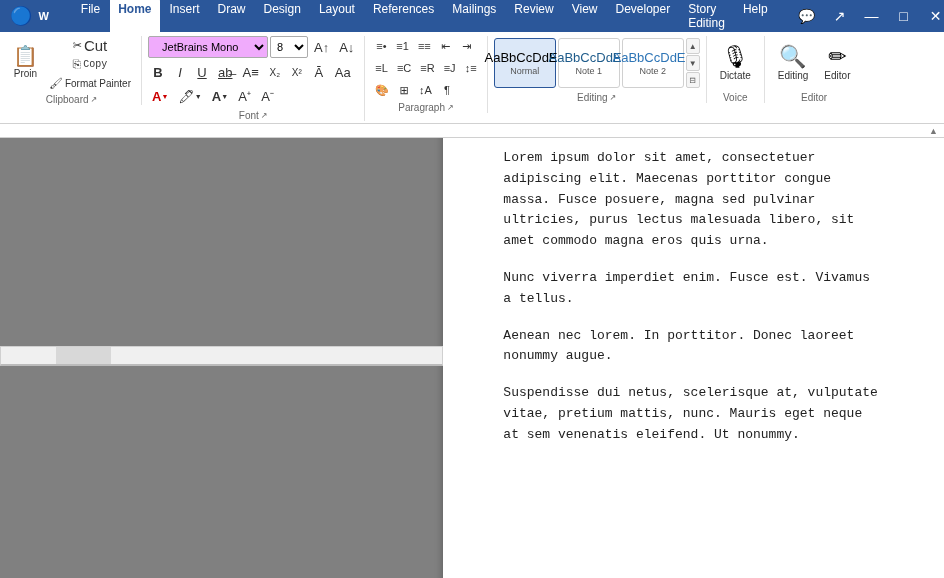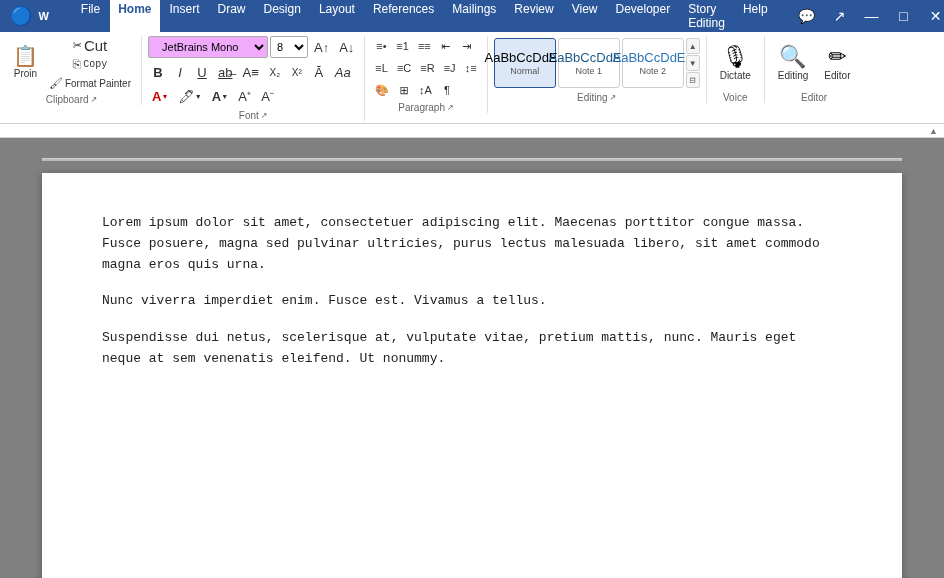--- a/index.html
+++ b/index.html
@@ -207,26 +207,25 @@
     .ribbon-icon-btn .label { font-size: 10px; color: #333; text-align: center; }
 
     
     .expand-icon { font-size: 8px; cursor: pointer; }
 
     
     .doc-area {
       background: #808080;
       flex: 1;
       display: flex;
-      flex-direction: column;
+      flex-direction: row;
       align-items: center;
       padding: 20px 0;
       overflow-y: auto;
       height: calc(578px - 32px - 98px - 22px);
-      gap: 8px;
     }
     .doc-page {
       background: white;
       width: 860px;
       min-height: 500px;
       box-shadow: 0 2px 8px rgba(0,0,0,0.3);
       padding: 40px 60px;
       font-family: 'Courier New', Courier, monospace;
       font-size: 13px;
       line-height: 1.6;
@@ -333,21 +332,21 @@
 
           <div class="font-row">
             <div class="ribbon-btn-sm" style="font-weight:bold;font-size:13px;">B</div>
             <div class="ribbon-btn-sm" style="font-style:italic;font-size:13px;">I</div>
             <div class="ribbon-btn-sm" style="text-decoration:underline;font-size:13px;">U</div>
             <div class="ribbon-btn-sm" style="font-size:13px;text-decoration:underline;">ab̶</div>
             <div class="ribbon-btn-sm" style="font-size:13px;">A≡</div>
             <div class="ribbon-btn-sm" style="font-size:10px;">X₂</div>
             <div class="ribbon-btn-sm" style="font-size:10px;">X²</div>
             <div class="ribbon-btn-sm" style="font-size:13px;">Ā</div>
-            <div class="ribbon-btn-sm" style="font-size:13px;font-style:italic;">Aa</div>
+            <div class="ribbon-btn-sm" style="font-size:13px;">Aa</div>
           </div>
 
           <div class="font-row">
             <div class="ribbon-btn-sm" style="font-size:13px;color:#cc0000;font-weight:bold;">A<span style="font-size:7px;">▼</span></div>
             <div class="ribbon-btn-sm" style="font-size:13px;">🖊<span style="font-size:7px;">▼</span></div>
             <div class="ribbon-btn-sm" style="font-size:13px;font-weight:bold;">A<span style="font-size:7px;">▼</span></div>
             <div class="ribbon-btn-sm" style="font-size:13px;">A⁺</div>
             <div class="ribbon-btn-sm" style="font-size:13px;">A⁻</div>
           </div>
         </div>
@@ -466,17 +465,18 @@
           <rect x="0" y="0" width="55" height="20" fill="#d8d8d8"></rect>
           <rect x="725" y="0" width="55" height="20" fill="#d8d8d8"></rect>
 
         </svg>
       </div>
     </div>
 
     <div class="doc-page">
       <p class="doc-para">Lorem ipsum dolor sit amet, consectetuer adipiscing elit. Maecenas porttitor congue massa. Fusce posuere, magna sed pulvinar ultricies, purus lectus malesuada libero, sit amet commodo magna eros quis urna.</p>
       <p class="doc-para">Nunc viverra imperdiet enim. Fusce est. Vivamus a tellus.</p>
+      <p class="doc-para">Aenean nec lorem. In porttitor. Donec laoreet nonummy augue.</p>
       <p class="doc-para">Suspendisse dui netus, scelerisque at, vulputate vitae, pretium mattis, nunc. Mauris eget neque at sem venenatis eleifend. Ut nonummy.</p>
     </div>
   </div>
 
 </div>
 
 </body></html>

